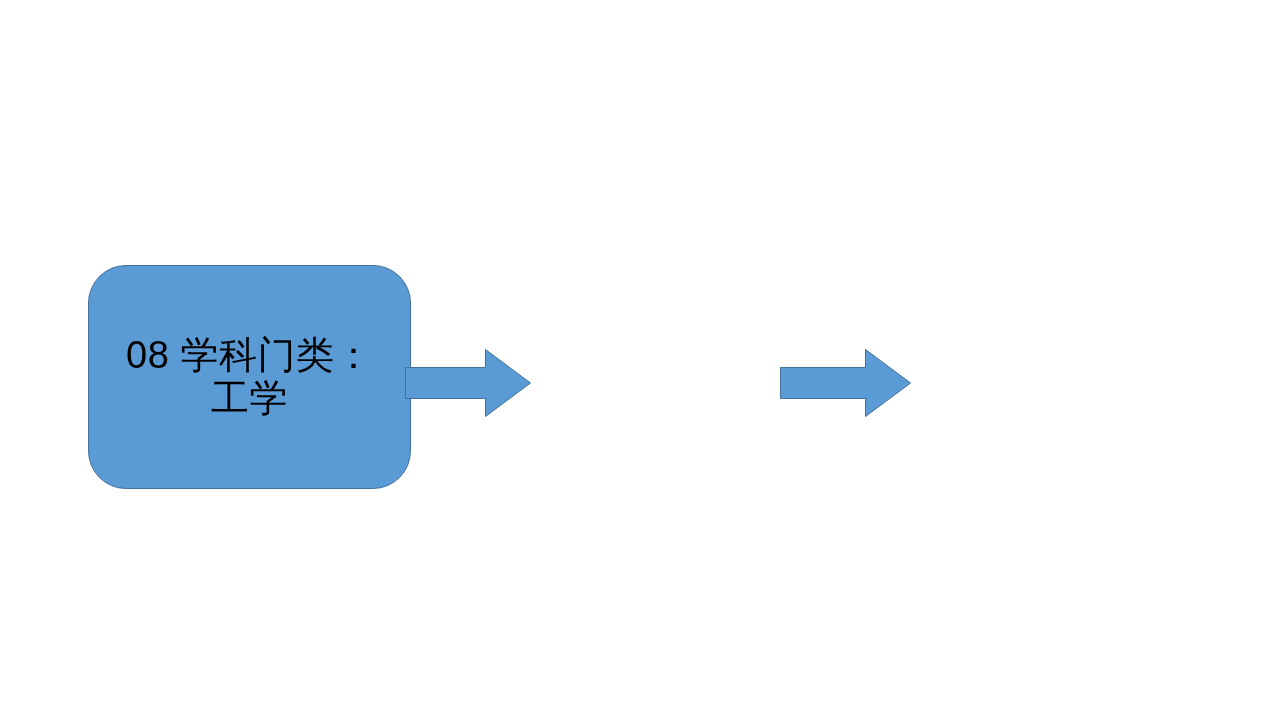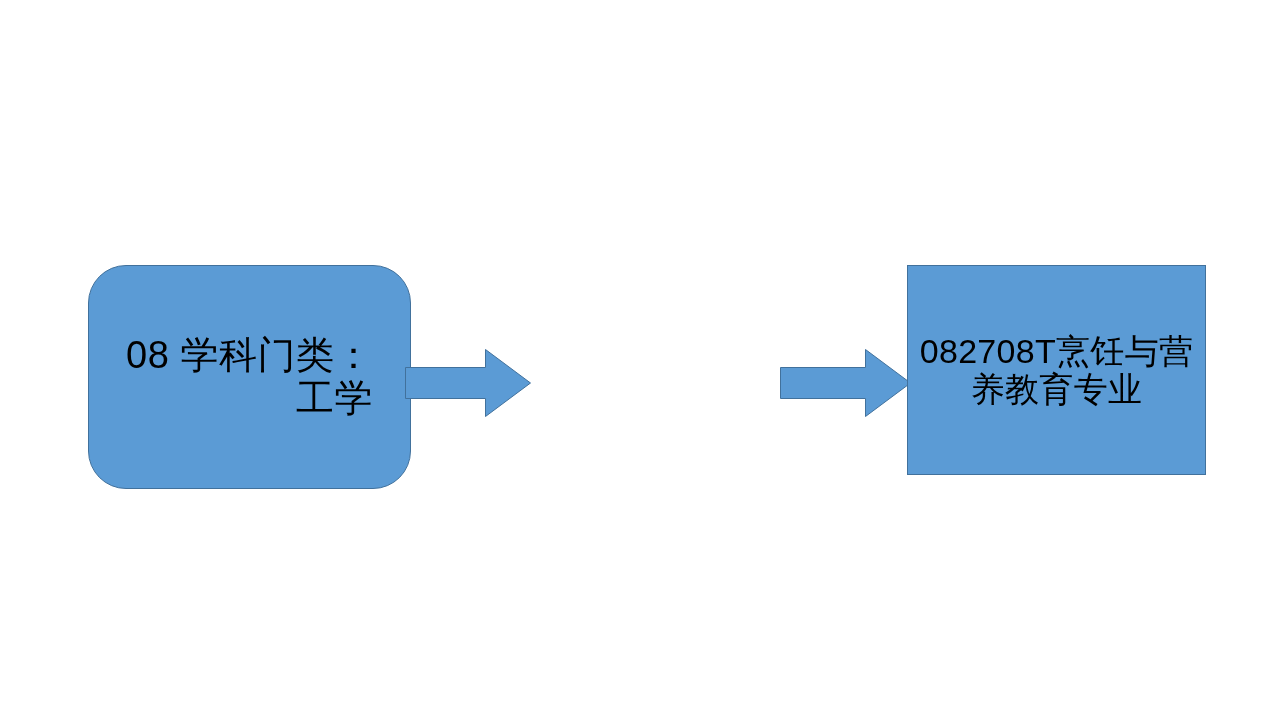--- a/index.html
+++ b/index.html
@@ -38,21 +38,20 @@
   }
 
   #node-discipline {
     left: 88px;
     top: 265px;
     width: 323px;
     height: 224px;
     border-radius: 38px;
     font-size: 38px;
     letter-spacing: 0.5px;
-    text-align: right;
   }
 
   #node-major-class {
     left: 520px;
     top: 293px;
     width: 263px;
     height: 178px;
     font-size: 34px;
     letter-spacing: 0.3px;
   }
@@ -101,17 +100,14 @@
     </svg>
   </div>
 
 
   <div class="arrow" id="arrow-2">
     <svg viewBox="0 0 131 72" preserveAspectRatio="none">
       <polygon points="0.5,20.5 85.5,20.5 85.5,2.5 130.5,36 85.5,69.5 85.5,51.5 0.5,51.5"></polygon>
     </svg>
   </div>
 
-  <div class="node" id="node-major">
-    <span class="node-label">082708T烹饪与营养教育专业</span>
-  </div>
 
 </div>
 
 </body></html>

